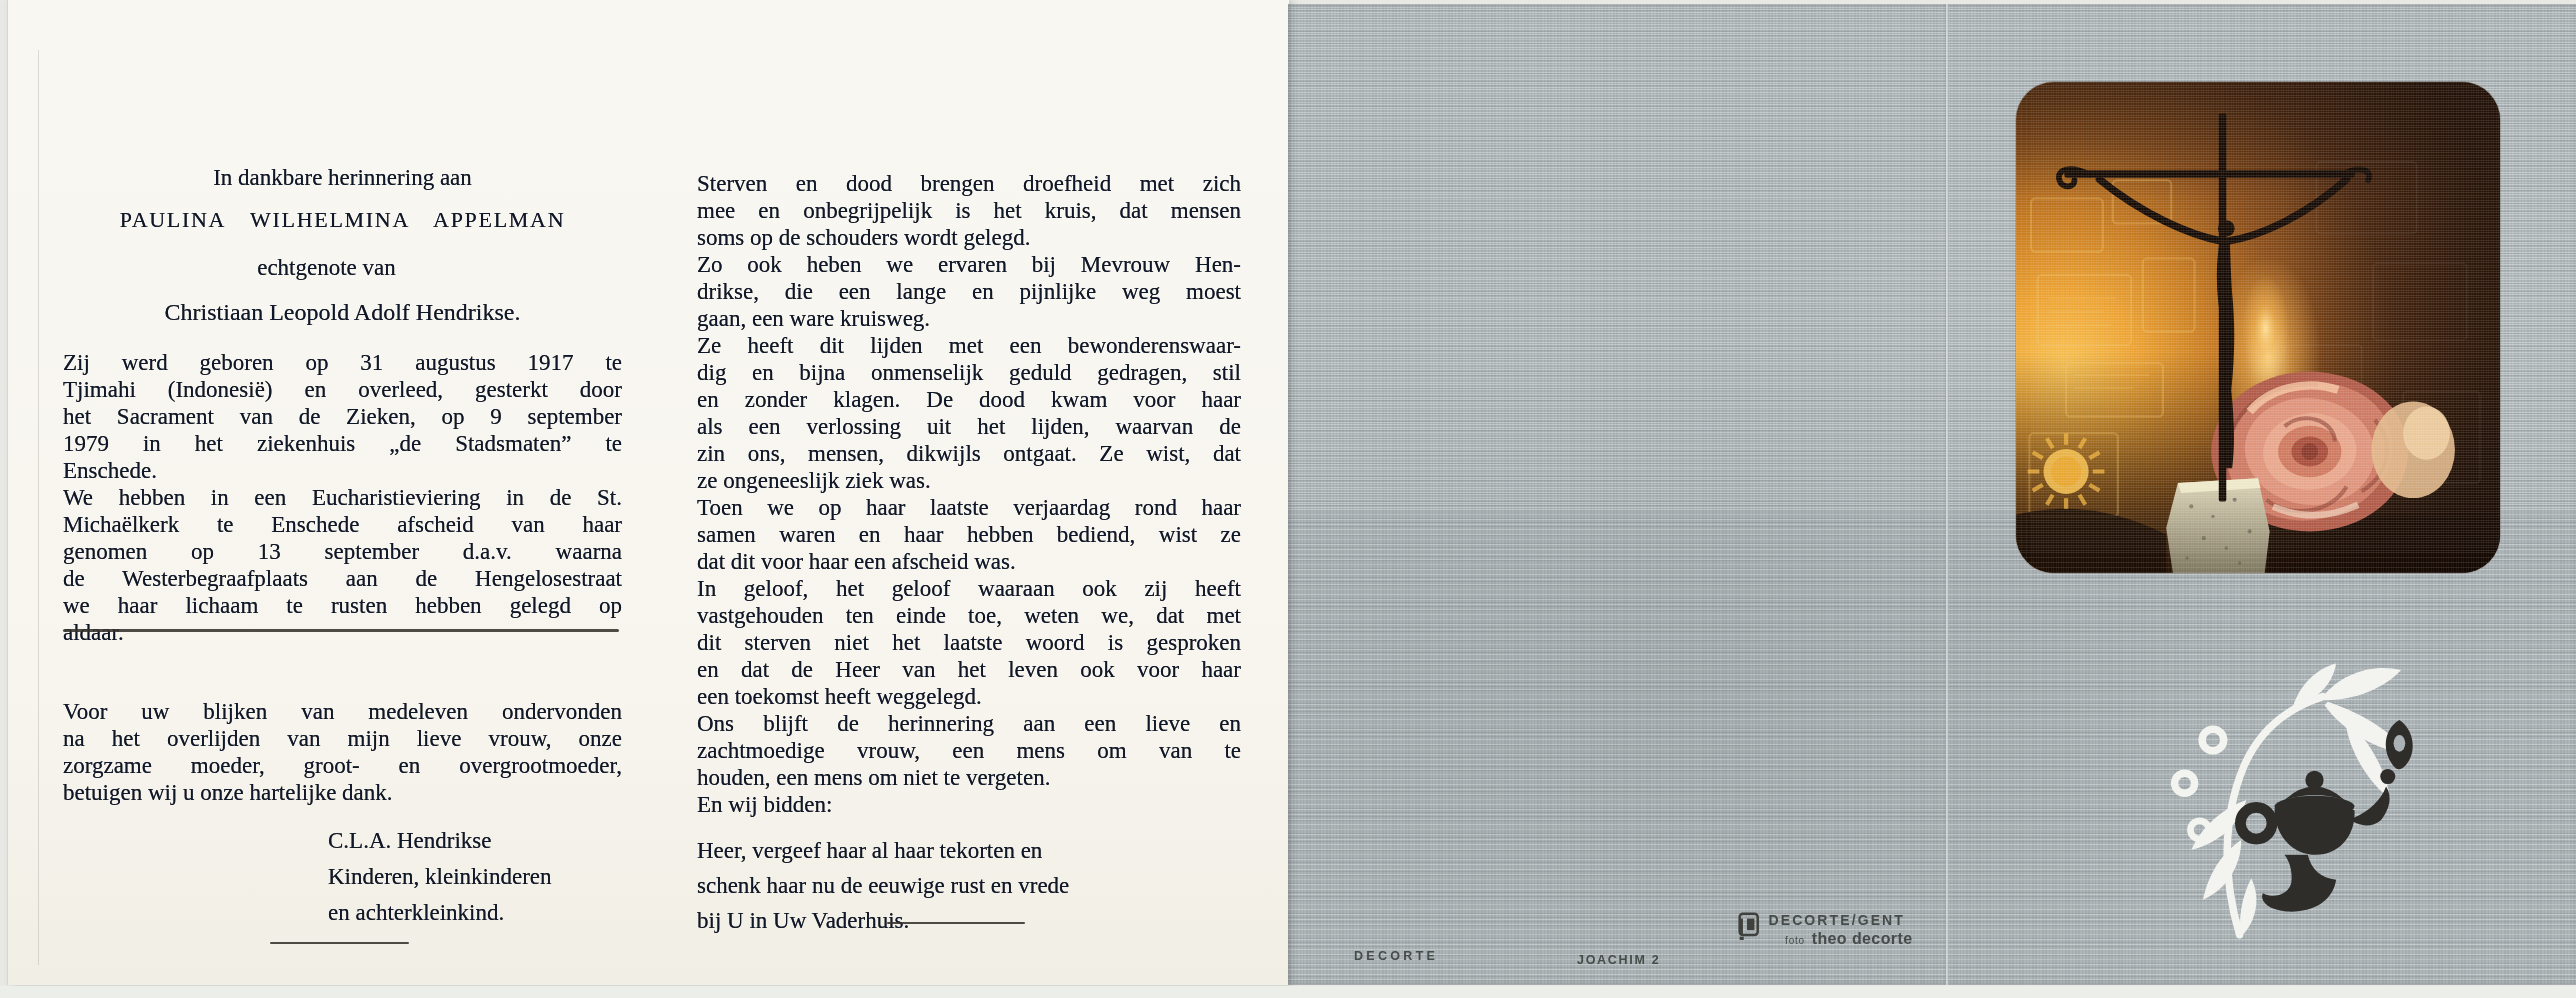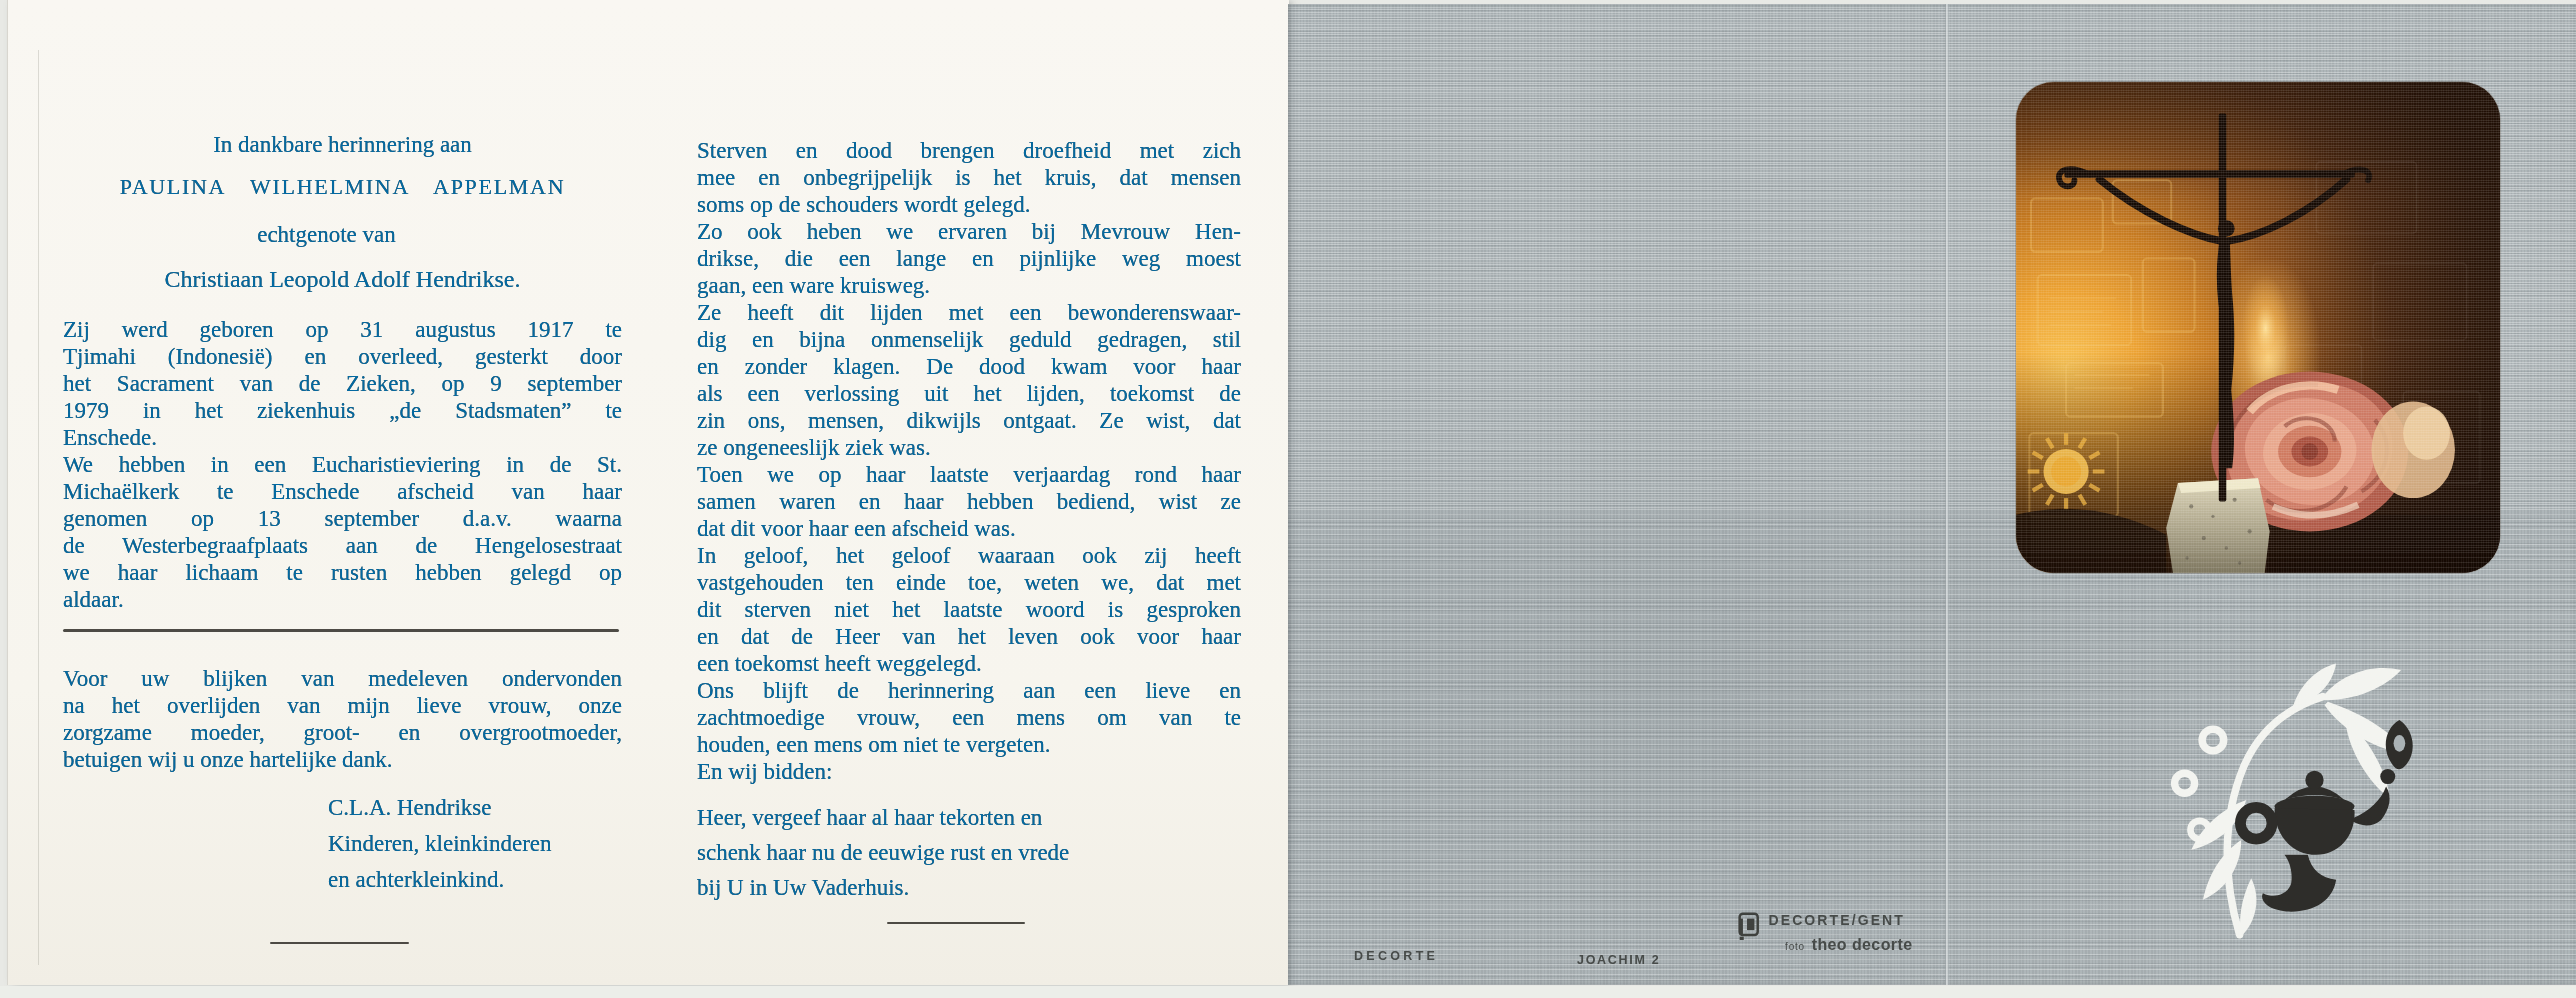--- a/index.html
+++ b/index.html
@@ -7,22 +7,22 @@
         font-family:"Liberation Serif","DejaVu Serif",serif;color:#22201c;}
 
   
   .white-card{position:absolute;left:6.7px;top:0;width:1281px;height:985px;
     background:linear-gradient(180deg,#f9f7f2 0%,#f7f5ee 70%,#f1eee5 100%);
     box-shadow:4.2px 0 8.3px -1.7px rgba(70,75,78,.5);
     border-left:0.8px solid #d8d6cf;}
   .page-edge{position:absolute;left:30px;top:50px;width:1.7px;height:915px;
     background:rgba(150,148,140,.3);}
 
-  .txt{position:absolute;font-size:23px;line-height:27px;color:#0369a1;
-       text-shadow:0 0 0.5px rgba(30,28,24,.75);}
+  .txt{position:absolute;font-size:23px;line-height:27px;color:#0f172a;
+       text-shadow:0 0 0.5px rgba(30,28,24,.75);margin-top:33px;}
   .center{text-align:center;}
   .tline{text-align:justify;text-align-last:justify;}
   .tline.final{text-align-last:left;}
   .para{margin:0;}
 
   .hdr-intro{left:63px;top:131px;width:559px;font-size:23px;}
   .hdr-name{left:63px;top:173px;width:559px;font-size:22px;letter-spacing:1.7px;word-spacing:18.3px;}
   .hdr-rel{left:47px;top:221px;width:559px;font-size:23px;}
   .hdr-spouse{left:63px;top:266px;width:559px;font-size:24px;}
 
@@ -62,21 +62,21 @@
   .emblem{position:absolute;left:2143px;top:660px;width:333px;height:279px;}
 
   
   .pmark{position:absolute;font-family:"Liberation Sans","DejaVu Sans",sans-serif;
     color:#474b49;font-weight:700;}
   .imported{left:1354px;top:949px;font-size:12.5px;letter-spacing:3.3px;}
   .joachim{left:1577px;top:953px;font-size:12.5px;letter-spacing:1.7px;}
   .decorte-block{left:1738px;top:912px;display:flex;gap:7.5px;align-items:flex-start;}
   .decorte-lines{display:flex;flex-direction:column;}
   .decorte-line1{font-size:14px;letter-spacing:2.1px;font-weight:700;}
-  .decorte-line2{display:flex;gap:6.7px;align-items:baseline;margin-left:16.6px;margin-top:8px;}
+  .decorte-line2{display:flex;gap:6.7px;align-items:baseline;margin-left:16.6px;margin-top:2px;}
   .decorte-foto{font-size:10px;font-weight:400;letter-spacing:0.8px;}
   .decorte-name{font-size:16px;font-weight:700;letter-spacing:0.4px;}
 
   .bottom-strip{position:absolute;left:0;bottom:0;width:100%;height:12.5px;background:#eceee9;}
 </style>
 </head>
 <body>
 
 <div id="scan">
 
@@ -135,21 +135,21 @@
         </div>
       <div class="para">
           <div class="tline">Zo ook heben we ervaren bij Mevrouw Hen-</div>
           <div class="tline">drikse, die een lange en pijnlijke weg moest</div>
           <div class="tline final">gaan, een ware kruisweg.</div>
         </div>
       <div class="para">
           <div class="tline">Ze heeft dit lijden met een bewonderenswaar-</div>
           <div class="tline">dig en bijna onmenselijk geduld gedragen, stil</div>
           <div class="tline">en zonder klagen. De dood kwam voor haar</div>
-          <div class="tline">als een verlossing uit het lijden, toekomst de</div>
+          <div class="tline">als een verlossing uit het lijden, waarvan de</div>
           <div class="tline">zin ons, mensen, dikwijls ontgaat. Ze wist, dat</div>
           <div class="tline final">ze ongeneeslijk ziek was.</div>
         </div>
       <div class="para">
           <div class="tline">Toen we op haar laatste verjaardag rond haar</div>
           <div class="tline">samen waren en haar hebben bediend, wist ze</div>
           <div class="tline final">dat dit voor haar een afscheid was.</div>
         </div>
       <div class="para">
           <div class="tline">In geloof, het geloof waaraan ook zij heeft</div>

